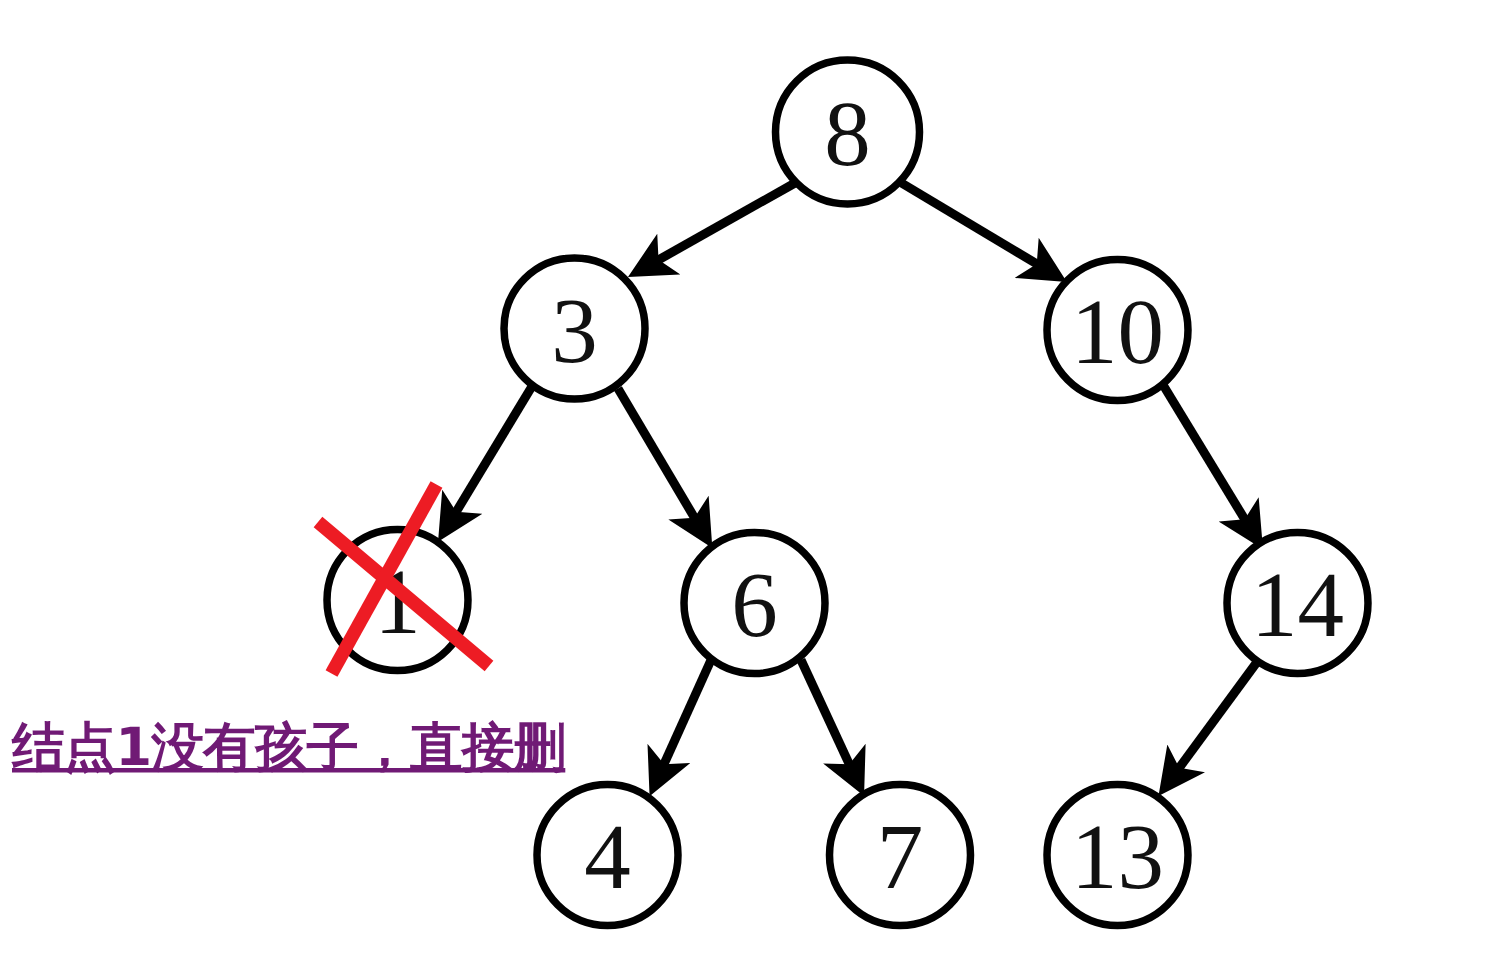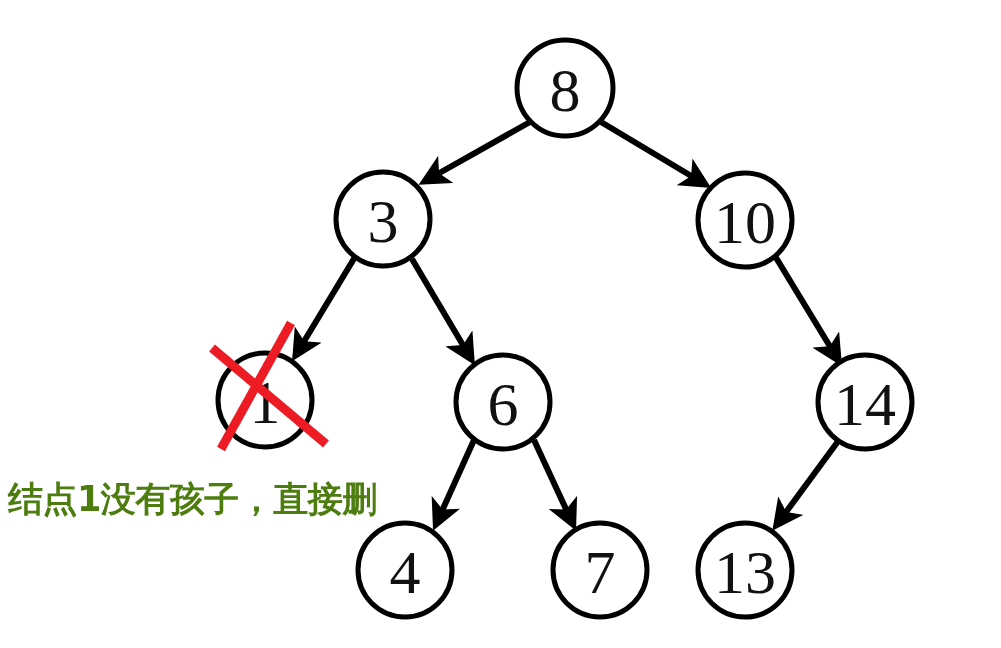--- a/index.html
+++ b/index.html
@@ -127,15 +127,15 @@
       </g>
 
     </g>
 
     <g>
       <line class="cross-stroke" x1="212" y1="348" x2="326" y2="444" stroke="#ED1C24"></line>
       <line class="cross-stroke" x1="291" y1="323" x2="221" y2="449" stroke="#ED1C24"></line>
     </g>
   </svg>
 
-  <div class="annotation-text" style="left:8px; top:482px; color:#4d7c0f;">结点1没有孩子，直接删</div>
+  <div class="annotation-text" style="left:8px; top:482px; color:#701a75;text-decoration:underline;">结点1没有孩子，直接删</div>
 
 </div>
 
 </body></html>

